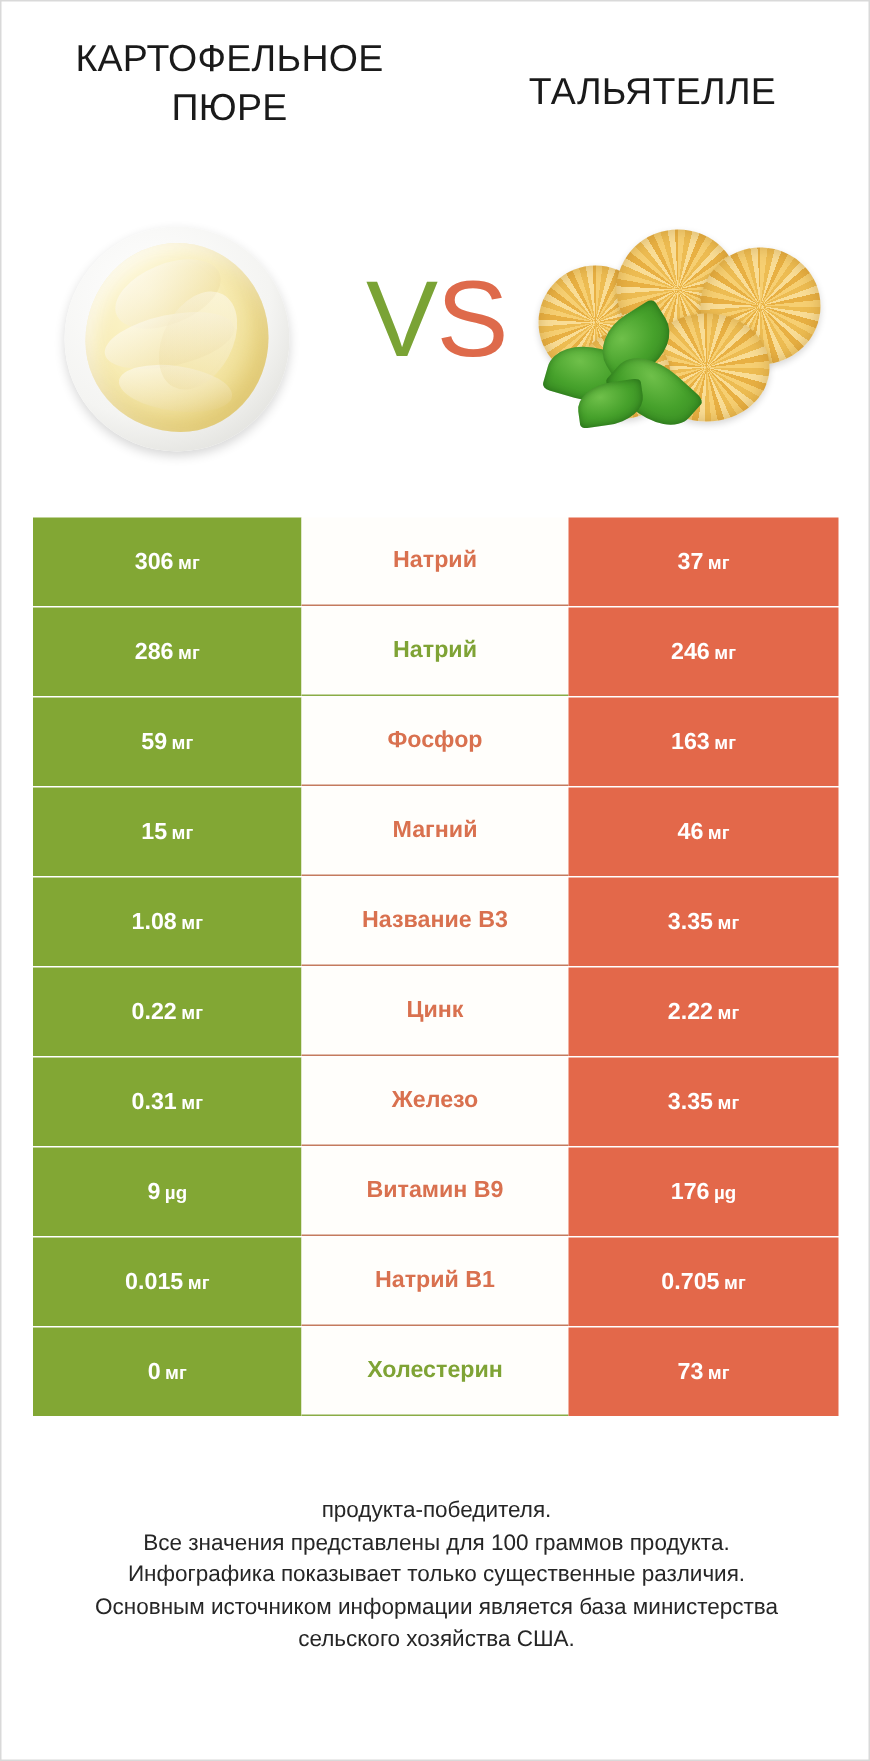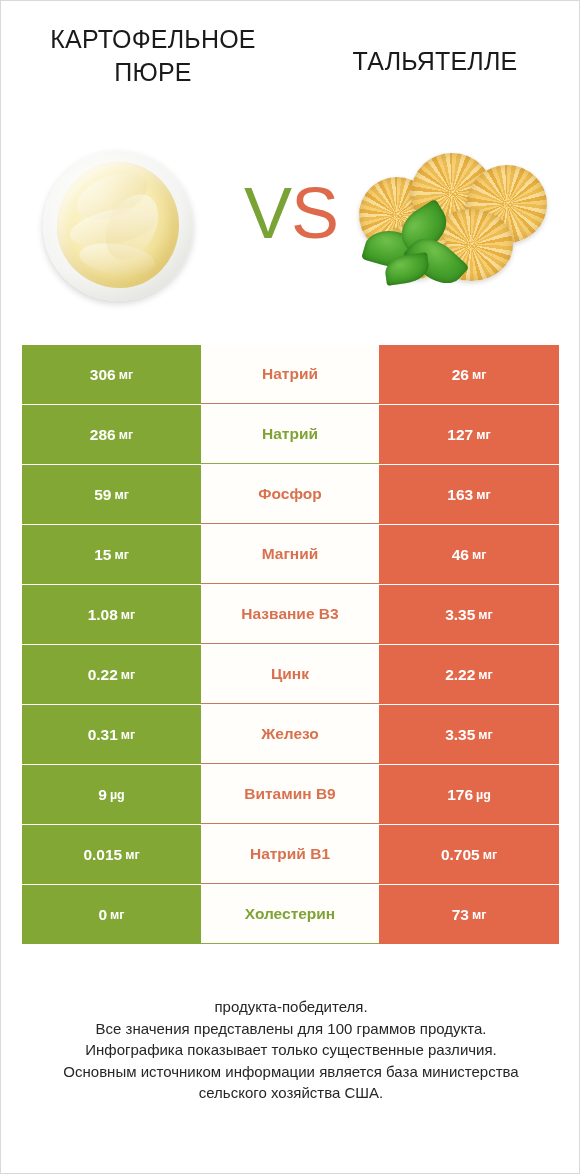--- a/index.html
+++ b/index.html
@@ -241,32 +241,32 @@
   </div>
 
   <div class="table">
       <div class="row win-right">
         <div class="cell cell-left">
           <span>306</span>
           <span class="unit">мг</span>
         </div>
         <div class="cell cell-mid">Натрий</div>
         <div class="cell cell-right">
-          <span>26</span>
+          <span>37</span>
           <span class="unit">мг</span>
         </div>
       </div>
       <div class="row win-left">
         <div class="cell cell-left">
           <span>286</span>
           <span class="unit">мг</span>
         </div>
         <div class="cell cell-mid">Натрий</div>
         <div class="cell cell-right">
-          <span>127</span>
+          <span>246</span>
           <span class="unit">мг</span>
         </div>
       </div>
       <div class="row win-right">
         <div class="cell cell-left">
           <span>59</span>
           <span class="unit">мг</span>
         </div>
         <div class="cell cell-mid">Фосфор</div>
         <div class="cell cell-right">

